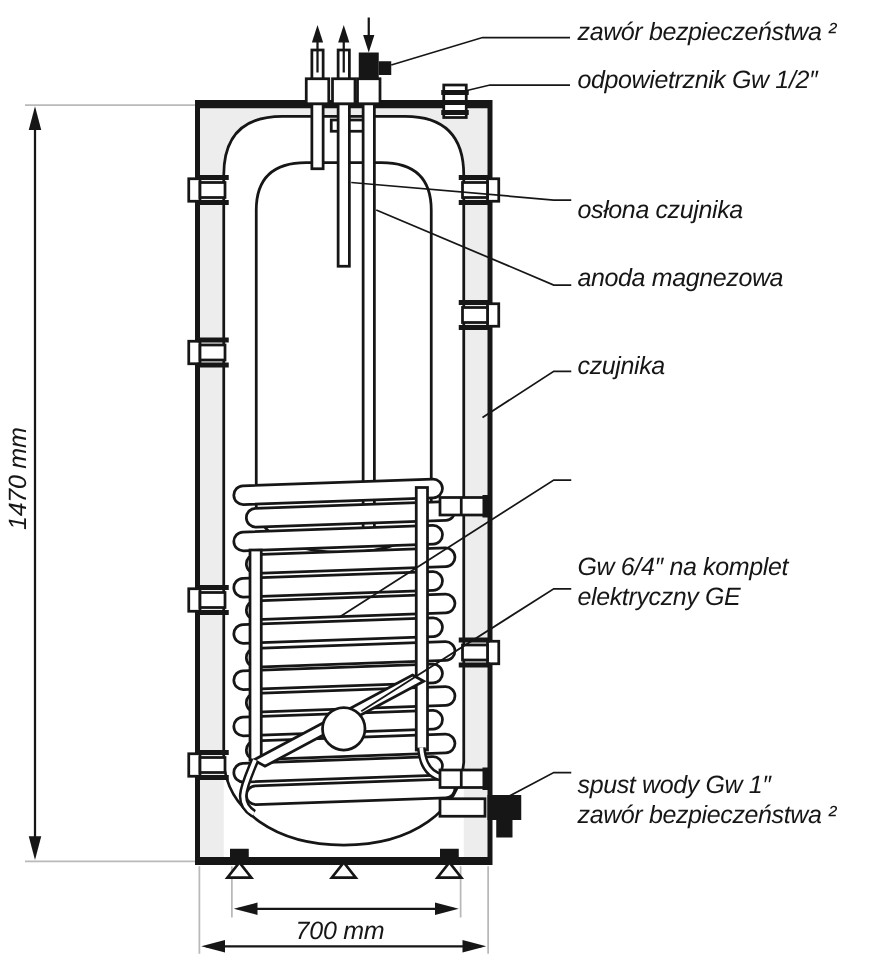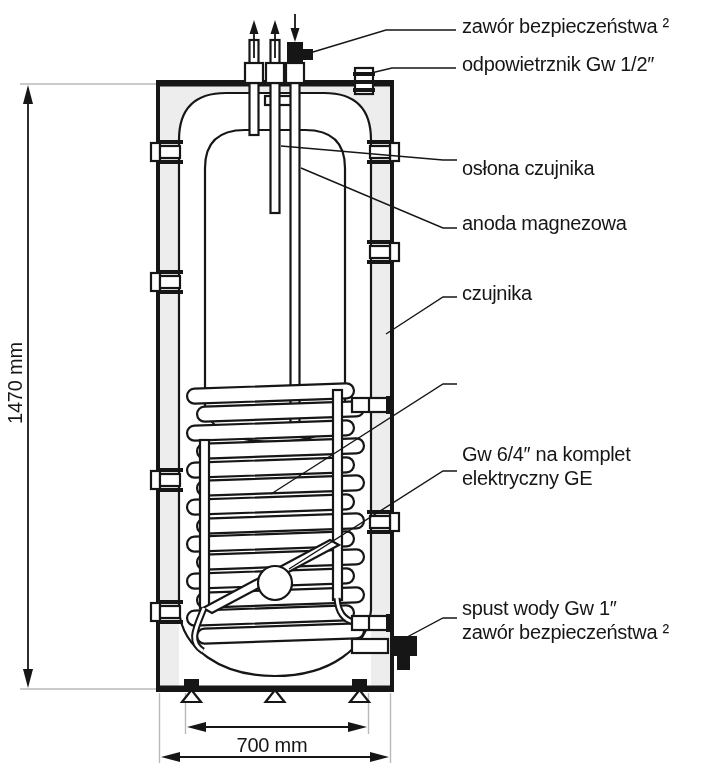--- a/index.html
+++ b/index.html
@@ -1,21 +1,21 @@
 <!DOCTYPE html>
 <html style="--color-line: #161616; --color-insulation_fill: #ededed; --color-ext: #b9b9b9;"><head>
 <meta charset="utf-8">
 <style>
   html,body { margin:0; padding:0; background:#ffffff; }
   body {
     width:711px; height:770px; position:relative; overflow:hidden;
     font-family:"Liberation Sans", sans-serif;
     color:var(--color-line,#161616);
   }
-  #stage { position:absolute; inset:0; }
+  #stage { position:absolute; inset:0;font-style:italic; }
   svg { position:absolute; left:0; top:0; }
 
   
   .w   { fill:#ffffff; stroke:var(--color-line,#161616); stroke-width:2.2; }
   .b   { fill:var(--color-line,#161616); stroke:none; }
   .ln  { stroke:var(--color-line,#161616); fill:none; }
   .ext { stroke:var(--color-ext,#b9b9b9); stroke-width:1.4; fill:none; }
 
   
   .callout {
@@ -213,21 +213,21 @@
 </div>
 <div class="callout" style="top:281px">
   <span>czujnika</span>
 </div>
 <div class="callout" style="top:368px">
 </div>
 <div class="callout" style="top:442px">
   <div>Gw 6/4″ na komplet</div>
   <div>elektryczny GE</div>
 </div>
-<div class="callout" style="top:596px">
+<div class="callout" style="top:616px">
   <div>spust wody Gw 1″</div>
   <div>zawór bezpieczeństwa ²</div>
 </div>
 
 <div class="dim dim-v">
   <span>1470 mm</span>
 </div>
 <div class="dim" style="left:160px; top:733px; width:224px">
   <span>700 mm</span>
 </div>

